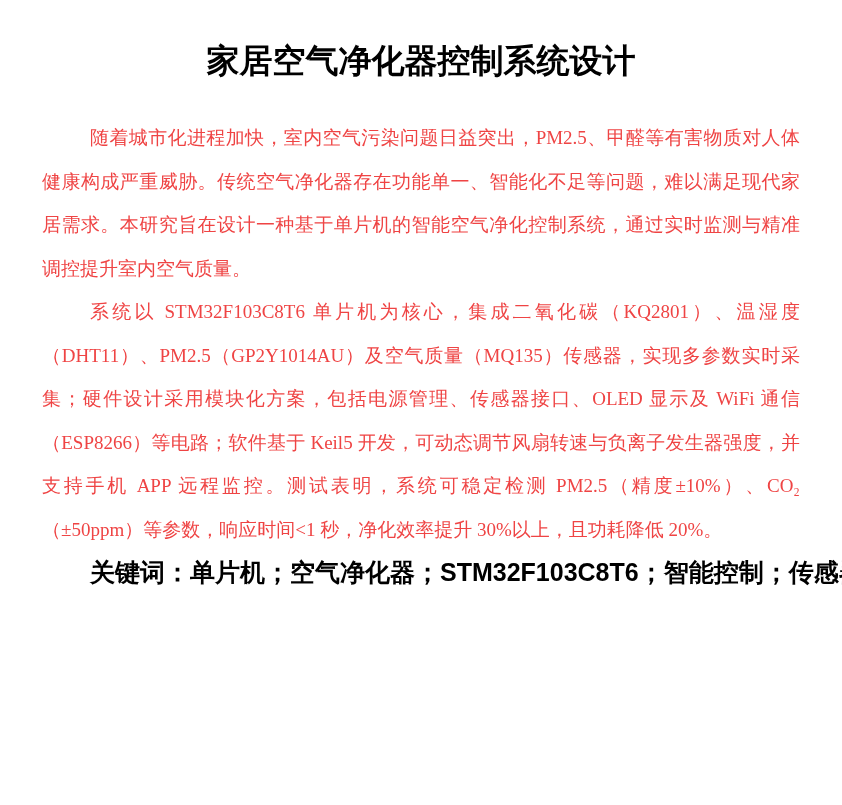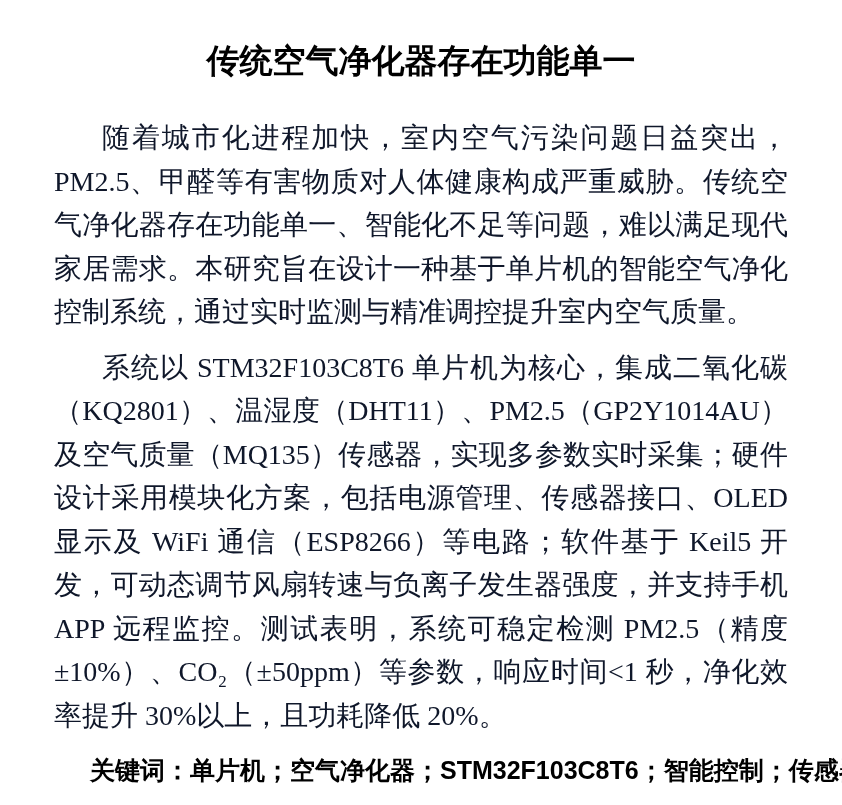--- a/index.html
+++ b/index.html
@@ -37,46 +37,46 @@
     font-size: 27px;
     line-height: 28px;
     word-spacing: 10px;
     color: #000000;
   }
   .doc-body {
     margin: 38px 42px 0 42px;
     width: 758px;
   }
   .para {
-    margin: 12px;
+    margin: 0;
     padding: 0;
-    font-size: 28px;
+    font-size: 19px;
     line-height: 43.5px;
     text-align: justify;
     text-indent: 48px;
-    color: #0f172a;
+    color: #ef4444;
   }
   .keywords-line {
     margin: 0;
     padding: 0;
     text-indent: 48px;
     font-family: "Liberation Sans", "DejaVu Sans", sans-serif;
     font-weight: bold;
     font-size: 25px;
     line-height: 43.5px;
     color: #000000;
     white-space: nowrap;
   }
 </style>
 </head>
 <body>
 
 <div class="page">
 
-  <h1 class="doc-title">传统空气净化器存在功能单一</h1>
+  <h1 class="doc-title">家居空气净化器控制系统设计</h1>
 
 
   <div class="doc-body">
 
     <p class="para">随着城市化进程加快，室内空气污染问题日益突出，PM2.5、甲醛等有害物质对人体健康构成严重威胁。传统空气净化器存在功能单一、智能化不足等问题，难以满足现代家居需求。本研究旨在设计一种基于单片机的智能空气净化控制系统，通过实时监测与精准调控提升室内空气质量。</p>
 
     <p class="para">系统以 STM32F103C8T6 单片机为核心，集成二氧化碳（KQ2801）、温湿度（DHT11）、PM2.5（GP2Y1014AU）及空气质量（MQ135）传感器，实现多参数实时采集；硬件设计采用模块化方案，包括电源管理、传感器接口、OLED 显示及 WiFi 通信（ESP8266）等电路；软件基于 Keil5 开发，可动态调节风扇转速与负离子发生器强度，并支持手机 APP 远程监控。测试表明，系统可稳定检测 PM2.5（精度±10%）、CO₂（±50ppm）等参数，响应时间&lt;1 秒，净化效率提升 30%以上，且功耗降低 20%。</p>
 
     <p class="keywords-line">关键词：单片机；空气净化器；STM32F103C8T6；智能控制；传感器</p>
 

